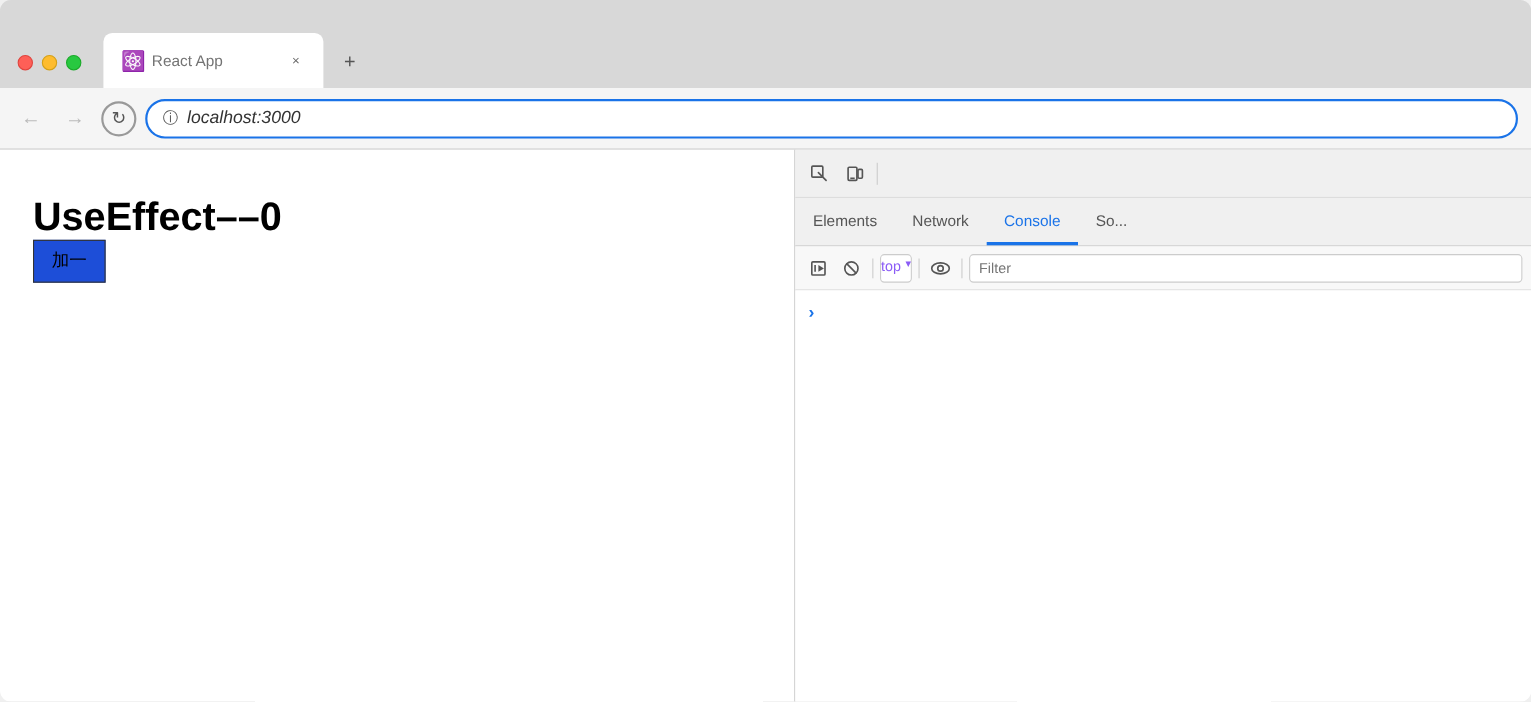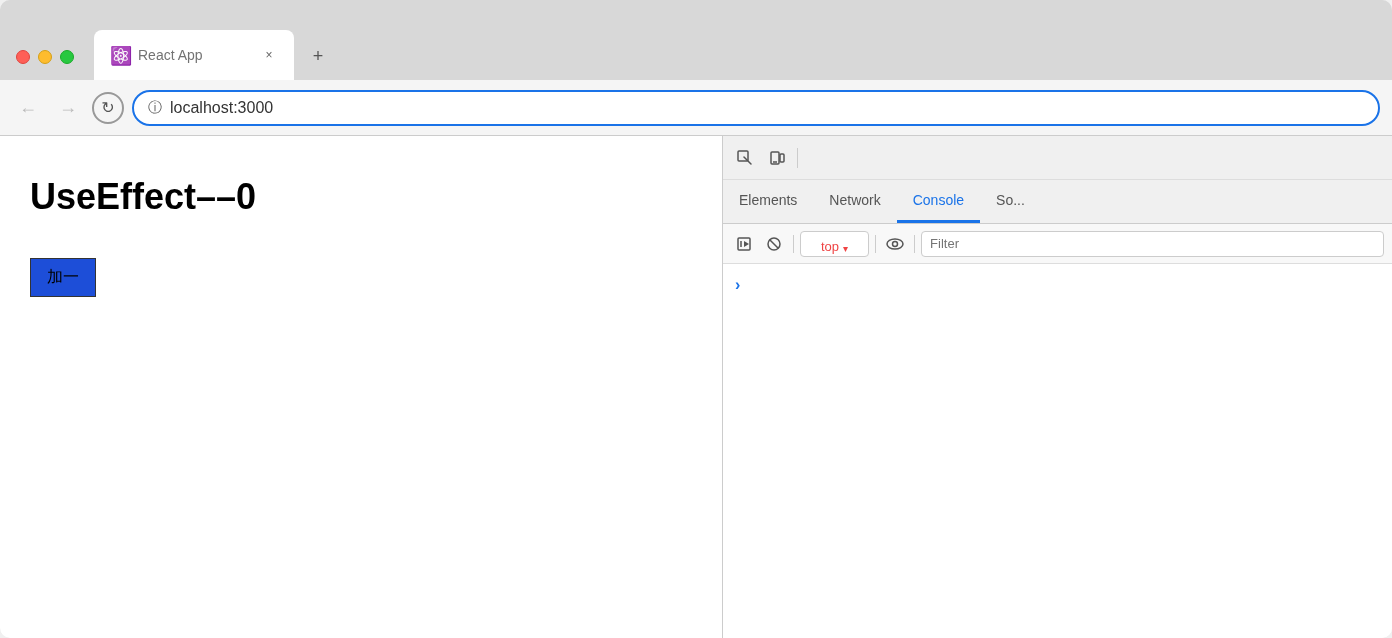--- a/index.html
+++ b/index.html
@@ -27,47 +27,47 @@
     .tab-new { width: 32px; height: 32px; display: flex; align-items: center; justify-content: center; margin-left: 8px; margin-bottom: 8px; color: #555; font-size: 18px; cursor: pointer; border-radius: 50%; }
 
     
     .nav-bar { background: #f5f5f5; height: 56px; display: flex; align-items: center; padding: 0 12px; gap: 8px; border-bottom: 1px solid #ccc; flex-shrink: 0; }
     .nav-btn { width: 32px; height: 32px; display: flex; align-items: center; justify-content: center; border-radius: 50%; cursor: pointer; color: #666; font-size: 18px; }
     .nav-btn.disabled { color: #bbb; cursor: default; }
     .reload-btn { width: 32px; height: 32px; display: flex; align-items: center; justify-content: center; border-radius: 50%; cursor: pointer; color: #555; font-size: 18px; border: 2px solid #aaa; }
 
     .address-bar { flex: 1; height: 36px; background: #fff; border: 2px solid #1a73e8; border-radius: 20px; display: flex; align-items: center; padding: 0 14px; gap: 8px; }
     .address-info-icon { color: #555; font-size: 14px; }
-    .address-text { font-size: 16px; color: #333; flex: 1; }
+    .address-text { font-size: 16px; color: #333; flex: 1; font-style: italic; }
 
     
     .main-area { display: flex; flex: 1; overflow: hidden; }
 
     
     .page-content { flex: 1; background: #fff; padding: 40px 30px; overflow: auto; }
-    .page-heading { font-size: 36px; font-weight: 900; color: #000; margin-bottom: 40px; }
+    .page-heading { font-size: 36px; font-weight: 900; color: #000; }
     .page-button { border: 1px solid #333; background: #1d4ed8; padding: 8px 16px; font-size: 16px; cursor: pointer; font-family: inherit; }
 
     
     .devtools-panel { width: 670px; background: #f8f8f8; border-left: 1px solid #ccc; display: flex; flex-direction: column; flex-shrink: 0; }
 
     
     .devtools-toolbar { display: flex; align-items: center; padding: 0 8px; border-bottom: 1px solid #ddd; background: #f0f0f0; height: 44px; flex-shrink: 0; }
     .devtools-icon-btn { width: 28px; height: 28px; display: flex; align-items: center; justify-content: center; border-radius: 4px; cursor: pointer; color: #555; font-size: 16px; }
     .devtools-separator { width: 1px; height: 20px; background: #ccc; margin: 0 6px; }
 
     
     .devtools-tabs { display: flex; align-items: flex-start; background: #f0f0f0; border-bottom: 1px solid #ccc; flex-shrink: 0; height: 44px; }
     .devtools-tab { padding: 0 16px; height: 100%; display: flex; align-items: center; font-size: 14px; color: #555; cursor: pointer; border-bottom: 3px solid transparent; }
     .devtools-tab.active { color: #1a73e8; border-bottom: 3px solid #1a73e8; font-weight: 500; }
 
     
     .console-toolbar { display: flex; align-items: center; border-bottom: 1px solid #ddd; padding: 4px 8px; gap: 4px; background: #f8f8f8; flex-shrink: 0; height: 40px; }
     .console-icon-btn { width: 26px; height: 26px; display: flex; align-items: center; justify-content: center; border-radius: 4px; cursor: pointer; color: #666; font-size: 14px; }
-    .top-selector { display: flex; align-items: flex-end; gap: 4px; padding: 2px 20px; border: 1px solid #ccc; border-radius: 4px; font-size: 13px; color: #ef4444; cursor: pointer; background: #fff; height: 26px; }
+    .top-selector { display: flex; align-items: flex-start; gap: 4px; padding: 2px 0; border: 1px solid #ccc; border-radius: 4px; font-size: 13px; color: #8b5cf6; cursor: pointer; background: #fff; height: 26px; }
     .filter-input { flex: 1; border: 1px solid #ccc; border-radius: 4px; padding: 2px 8px; font-size: 13px; height: 26px; background: #fff; color: #0f172a; outline: none; }
     .console-sep { width: 1px; height: 18px; background: #ccc; margin: 0 2px; }
 
     
     .console-content { flex: 1; background: #fff; padding: 8px; overflow: auto; position: relative; }
     .console-chevron { color: #1a73e8; font-size: 16px; font-weight: bold; padding: 4px; }
   </style>
 </head>
 <body>
 

